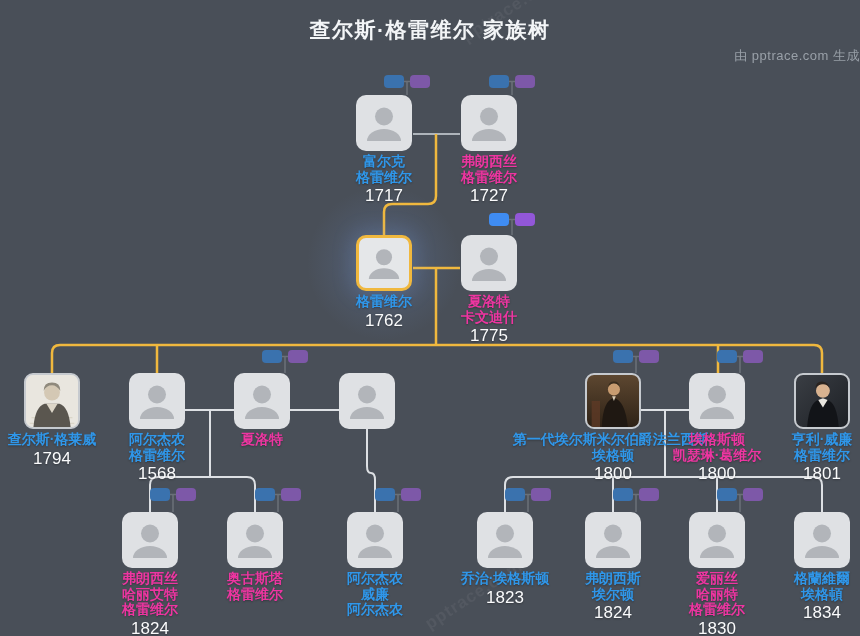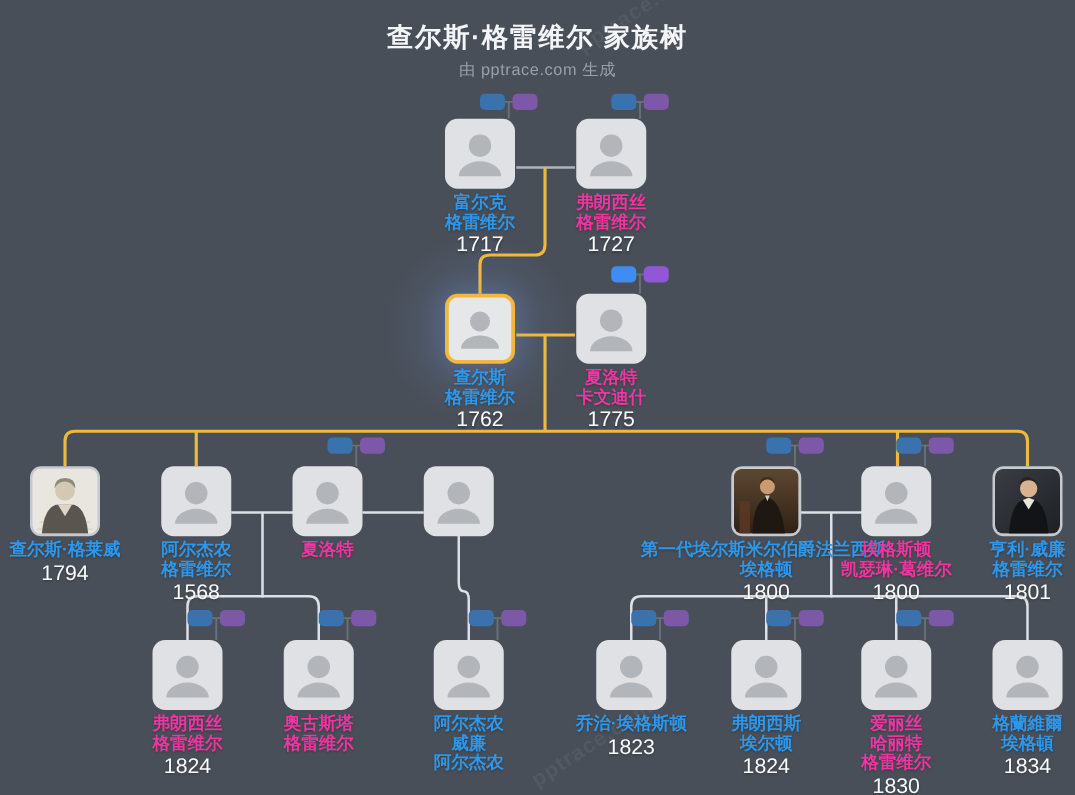--- a/index.html
+++ b/index.html
@@ -5,21 +5,21 @@
   html,body{margin:0;padding:0;background:#494f58;}
   #stage{position:relative;width:860px;height:636px;background:#494f58;overflow:hidden;
          font-family:"Liberation Sans","DejaVu Sans",sans-serif;}
   .wm{position:absolute;color:rgba(255,255,255,0.055);font-size:17px;font-weight:700;
       letter-spacing:1px;transform:rotate(-33deg);z-index:0;white-space:nowrap;}
   #glow{position:absolute;left:306px;top:185px;width:156px;height:156px;z-index:0;
         background:radial-gradient(circle,rgba(120,160,235,.22),rgba(120,160,235,0) 70%);}
   #wires{position:absolute;left:0;top:0;z-index:1;}
   #title{position:absolute;left:0;right:0;top:16px;text-align:center;font-size:21px;
          font-weight:700;color:#f3f5f7;letter-spacing:1.5px;z-index:2;}
-  #subtitle{position:absolute;left:0;right:0;top:47px;text-align:center;font-size:13px;
+  #subtitle{position:absolute;left:0;right:0;top:47px;text-align:right;font-size:13px;
             color:#99a0a8;letter-spacing:.5px;z-index:2;}
   .node{position:absolute;width:56px;height:56px;border-radius:10px;background:#dfe1e4;
         z-index:2;box-sizing:border-box;overflow:hidden;}
   .node.hl{border:3px solid #f0b83e;background:#e5e7e9;
            box-shadow:0 0 20px 5px rgba(125,160,230,.20);}
   .node.portrait{border:2px solid #c6cacf;border-radius:9px;}
   .node svg{display:block;width:100%;height:100%;}
   .label{position:absolute;width:260px;text-align:center;z-index:2;}
   .nm{font-size:14px;font-weight:700;line-height:15.5px;white-space:nowrap;
       text-shadow:0 1px 2px rgba(0,0,0,.3);}
@@ -115,21 +115,20 @@
       <span class="pb"></span>
       <span class="pp"></span>
     </div>
     <div class="node hl" style="left: 356px; top: 235px;">
       <svg viewBox="0 0 56 56">
       <circle cx="28" cy="21.5" r="9" fill="#b2b5ba"></circle>
       <path d="M11,46 A17,12 0 0 1 45,46 Z" fill="#b2b5ba"></path>
       </svg>
     </div>
     <div class="label" style="left: 254px; top: 294px;">
-      <div class="nm male">查尔斯</div>
       <div class="nm male">格雷维尔</div>
       <div class="yr">1762</div>
     </div>
     <div class="node" style="left: 461px; top: 235px;">
       <svg viewBox="0 0 56 56">
       <circle cx="28" cy="21.5" r="9" fill="#b2b5ba"></circle>
       <path d="M11,46 A17,12 0 0 1 45,46 Z" fill="#b2b5ba"></path>
       </svg>
     </div>
     <div class="label" style="left: 359px; top: 294px;">
@@ -246,20 +245,21 @@
       <div class="yr">1801</div>
     </div>
     <div class="node" style="left: 122px; top: 512px;">
       <svg viewBox="0 0 56 56">
       <circle cx="28" cy="21.5" r="9" fill="#b2b5ba"></circle>
       <path d="M11,46 A17,12 0 0 1 45,46 Z" fill="#b2b5ba"></path>
       </svg>
     </div>
     <div class="label" style="left: 20px; top: 571px;">
       <div class="nm female">弗朗西丝</div>
+      <div class="nm female">哈丽艾特</div>
       <div class="nm female">格雷维尔</div>
       <div class="yr">1824</div>
     </div>
     <div class="pair" style="left: 150px; top: 488px;">
       <span class="pb"></span>
       <span class="pp"></span>
     </div>
     <div class="node" style="left: 227px; top: 512px;">
       <svg viewBox="0 0 56 56">
       <circle cx="28" cy="21.5" r="9" fill="#b2b5ba"></circle>

